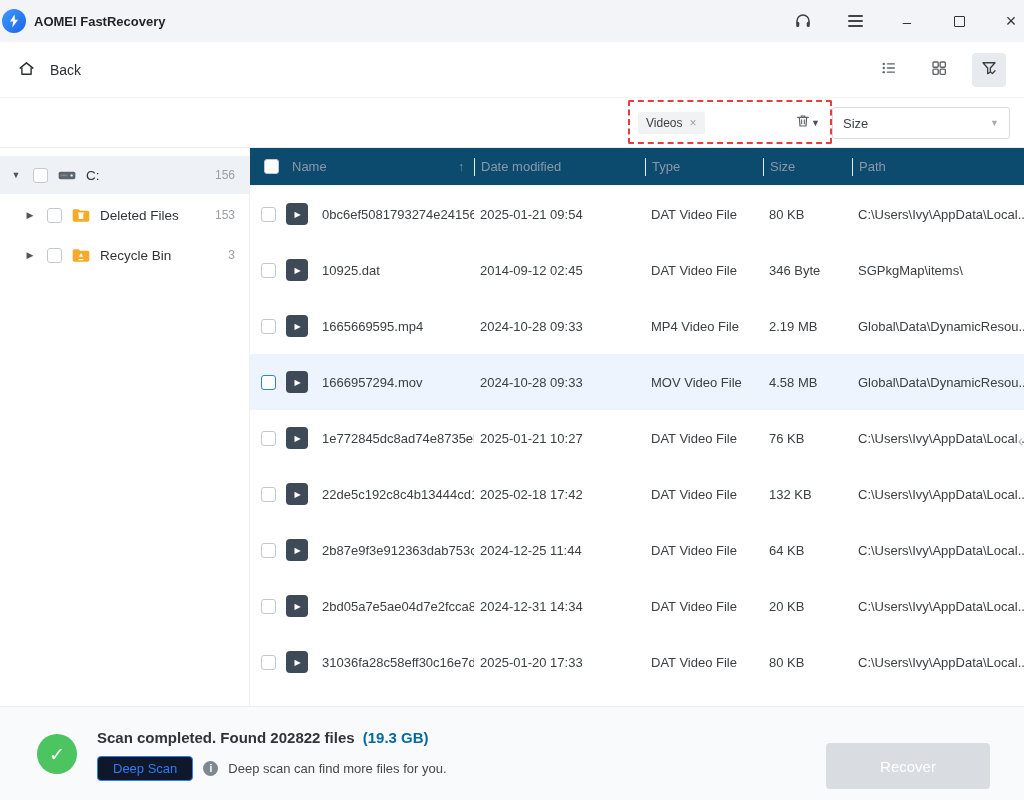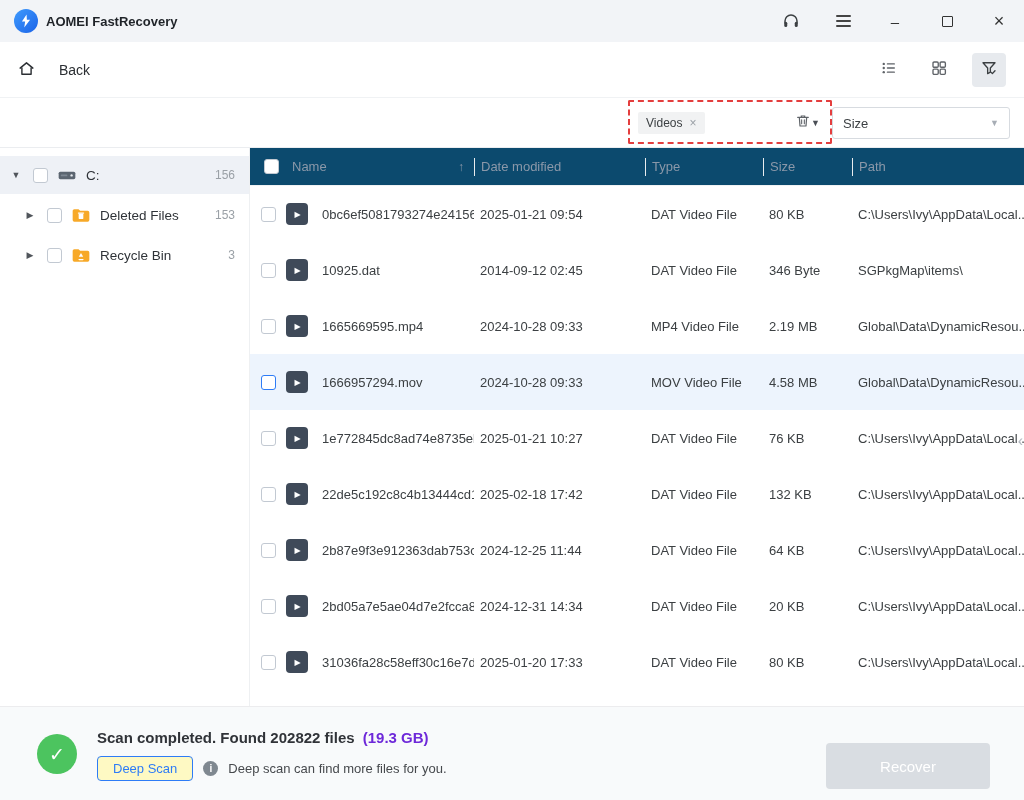--- a/index.html
+++ b/index.html
@@ -1,35 +1,35 @@
 <!DOCTYPE html>
 <html><head>
 <meta charset="utf-8">
 <style>
   * { margin:0; padding:0; box-sizing:border-box; }
   html,body { width:1024px; height:800px; overflow:hidden; }
   body { font-family:"Liberation Sans","DejaVu Sans",sans-serif; background:#fff; color:#3c4043; }
   .app { position:relative; width:1024px; height:800px; background:#fff; }
 
   
-  .titlebar { height:42px; background:#f2f4f7; display:flex; align-items:center; padding:0 14px; }
+  .titlebar { height:42px; background:#f2f4f7; display:flex; align-items:center; padding:0 2px; }
   .logo { width:24px; height:24px; border-radius:50%; background:linear-gradient(135deg,#3f9bfd,#1b63e8);
           display:flex; align-items:center; justify-content:center; margin-right:8px; flex:0 0 auto; }
   .app-title { font-size:13px; font-weight:bold; color:#1f2328; }
   .tb-right { margin-left:auto; display:flex; align-items:center; gap:30px; }
   .tb-btn { display:flex; align-items:center; justify-content:center; width:22px; height:22px; cursor:pointer; color:#3c4043; }
   .hamburger { display:flex; flex-direction:column; gap:3px; }
   .hamburger span { display:block; width:15px; height:2px; background:#444; border-radius:1px; }
   .min-glyph { font-size:15px; color:#333; }
   .max-box { width:11px; height:11px; border:1.5px solid #333; border-radius:1px; }
   .close-glyph { font-size:18px; color:#333; line-height:1; }
 
   
   .toolbar { height:56px; display:flex; align-items:center; padding:0 18px; background:#fff; border-bottom:1px solid #f0f2f4; }
-  .back { display:flex; align-items:center; gap:24px; font-size:14px; color:#2b2f33; cursor:pointer;text-align:center; }
+  .back { display:flex; align-items:center; gap:15px; font-size:14px; color:#2b2f33; cursor:pointer;text-align:center; }
   .view-group { margin-left:auto; display:flex; align-items:center; gap:16px; }
   .vbtn { width:34px; height:34px; border-radius:4px; display:flex; align-items:center; justify-content:center; cursor:pointer; background:transparent; border:none; }
   .vbtn.active { background:#e7eaee; }
   .search { width:210px; height:34px; background:#f5f6f8; border-radius:6px; display:flex; align-items:center; gap:7px; padding:0 10px; margin-left:10px; }
   .search input { flex:1; border:none; outline:none; background:transparent; font-size:13px; color:#333; font-family:inherit; }
   .search input::placeholder { color:#bcc2ca; }
 
   
   .filterbar { position:relative; height:50px; background:#fff; border-bottom:1px solid #ebedf0; }
   .annotation { position:absolute; right:192px; top:2px; width:204px; height:44px; border:2px dashed #e43e3e; border-radius:2px; pointer-events:none; }
@@ -71,23 +71,23 @@
   .thumb { width:22px; height:22px; background:#3f4a59; border-radius:4px; display:flex; align-items:center; justify-content:center; }
   .play-glyph { color:#fff; font-size:8px; margin-left:1px; }
   .cell { padding-left:6px; white-space:nowrap; overflow:hidden; }
   .collapse-handle { position:absolute; right:1px; top:285px; color:#b6bcc4; font-size:16px; cursor:pointer; line-height:1; }
 
   
   .footer { position:absolute; left:0; bottom:0; width:1024px; height:94px; background:#f8fafb; border-top:1px solid #ececee; }
   .check-circle { position:absolute; left:37px; top:27px; width:40px; height:40px; border-radius:50%; background:#4cc45f; color:#fff;
                   display:flex; align-items:center; justify-content:center; font-size:19px; font-weight:bold; }
   .scan-line { position:absolute; left:97px; top:22px; font-size:15px; font-weight:bold; color:#303338; }
-  .scan-size { color:#6d28d9; margin-left:4px; }
+  .scan-size { color:#0369a1; margin-left:4px; }
   .sub-line { position:absolute; left:97px; top:48px; display:flex; align-items:center; gap:10px; height:26px; }
-  .deep-btn { border:1px solid #2e7cf6; color:#2e7cf6; background:#fef9c3; border-radius:4px; font-size:13px; padding:4px 15px; cursor:pointer; font-family:inherit; }
+  .deep-btn { border:1px solid #2e7cf6; color:#2e7cf6; background:#0f172a; border-radius:4px; font-size:13px; padding:4px 15px; cursor:pointer; font-family:inherit; }
   .info-i { width:15px; height:15px; border-radius:50%; background:#7f8890; color:#fff; font-size:10px; display:flex;
             align-items:center; justify-content:center; font-weight:bold; }
   .hint { font-size:13px; color:#46494d; }
   .recover-btn { position:absolute; right:34px; top:36px; width:164px; height:46px; background:#d9dde2; border:none; border-radius:4px;
                  color:#fff; font-size:15px; cursor:pointer; font-family:inherit; }
 </style>
 </head>
 <body>
 
 <div class="app">

